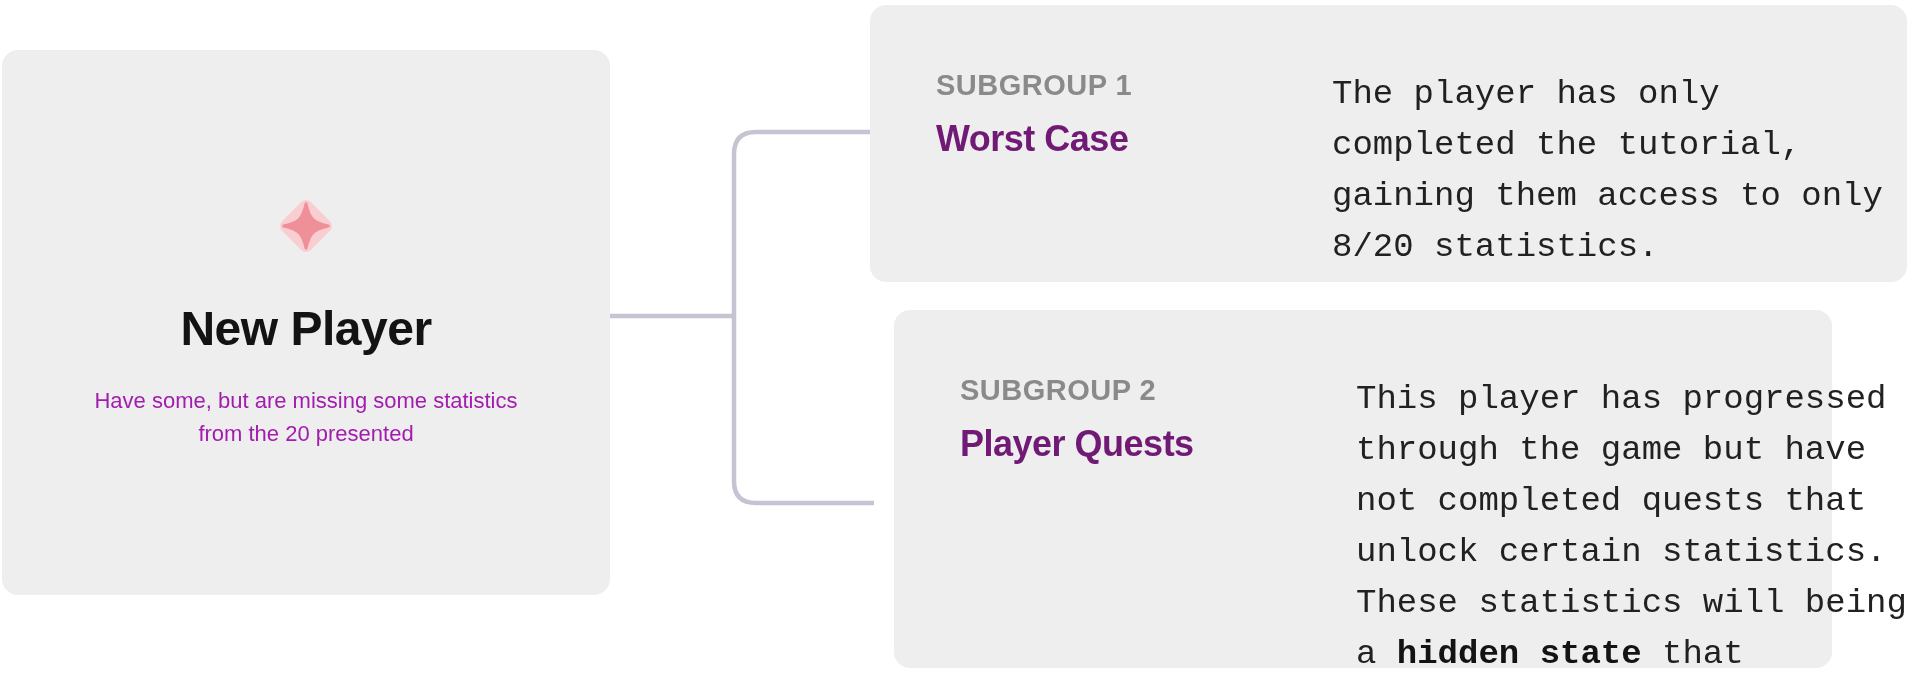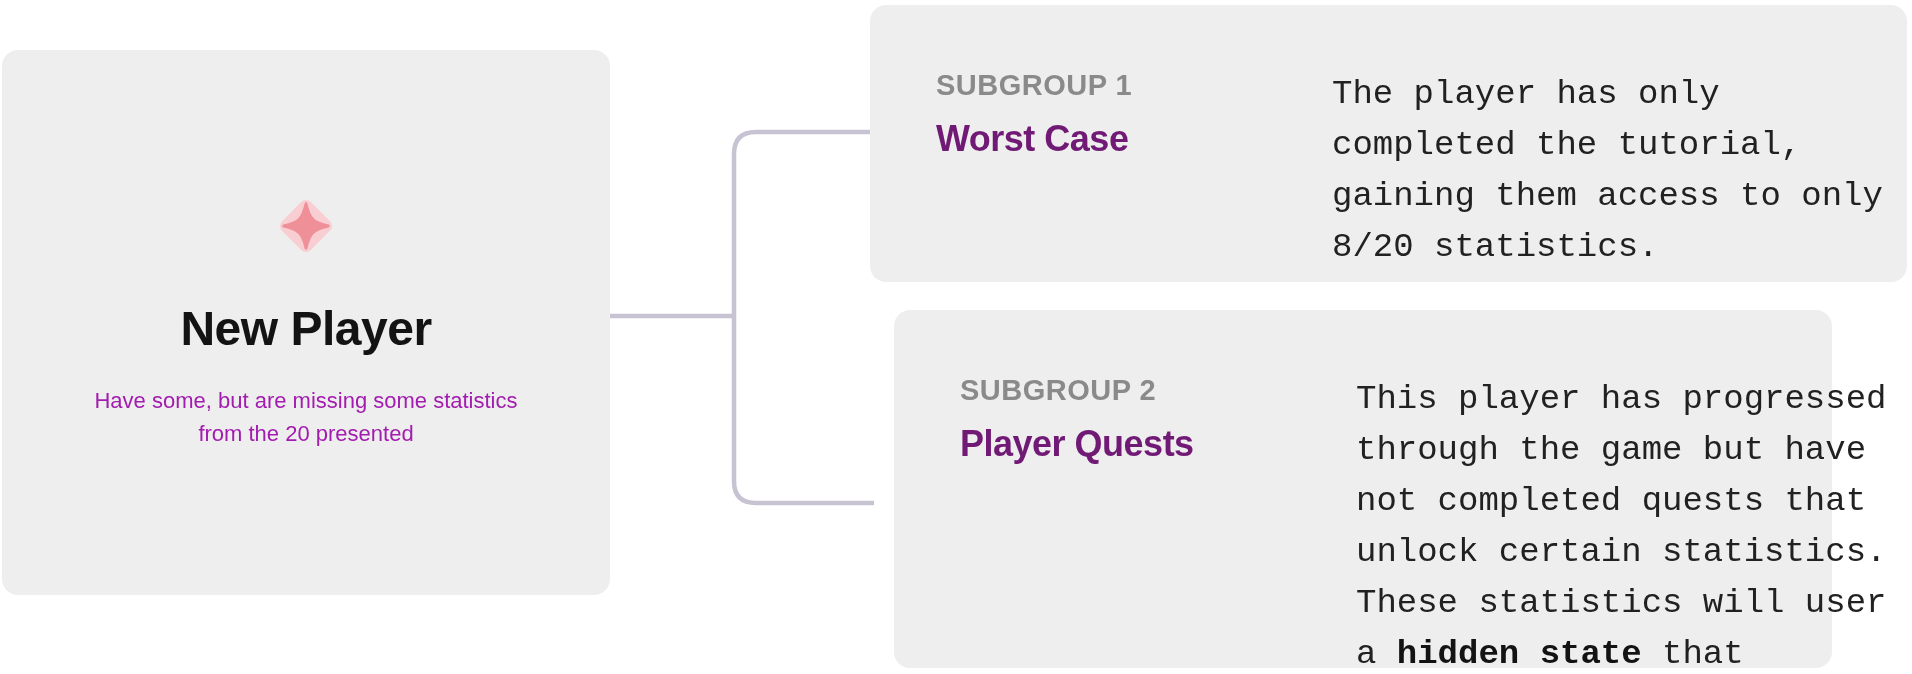--- a/index.html
+++ b/index.html
@@ -115,16 +115,16 @@
       <div class="subgroup-title">Worst Case</div>
     </div>
     <div class="desc-col"><span>The player has only completed the tutorial, gaining them access to only 8/20 statistics.</span><b></b><span></span></div>
   </div>
 
   <div class="card subgroup-card bottom">
     <div class="titles-col">
       <div class="subgroup-label">SUBGROUP 2</div>
       <div class="subgroup-title">Player Quests</div>
     </div>
-    <div class="desc-col"><span>This player has progressed through the game but have not completed quests that unlock certain statistics. These statistics will user a </span><b>hidden state</b><span> that prevents the user from being potentially spoiled</span></div>
+    <div class="desc-col"><span>This player has progressed through the game but have not completed quests that unlock certain statistics. These statistics will being a </span><b>hidden state</b><span> that prevents the user from being potentially spoiled</span></div>
   </div>
 
 </div>
 
 </body></html>

